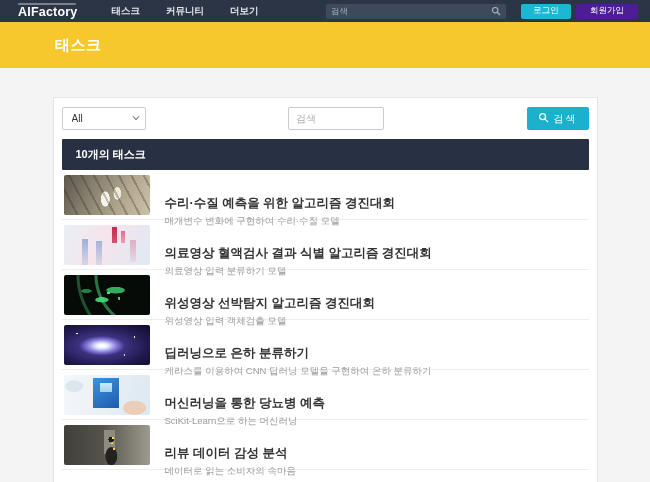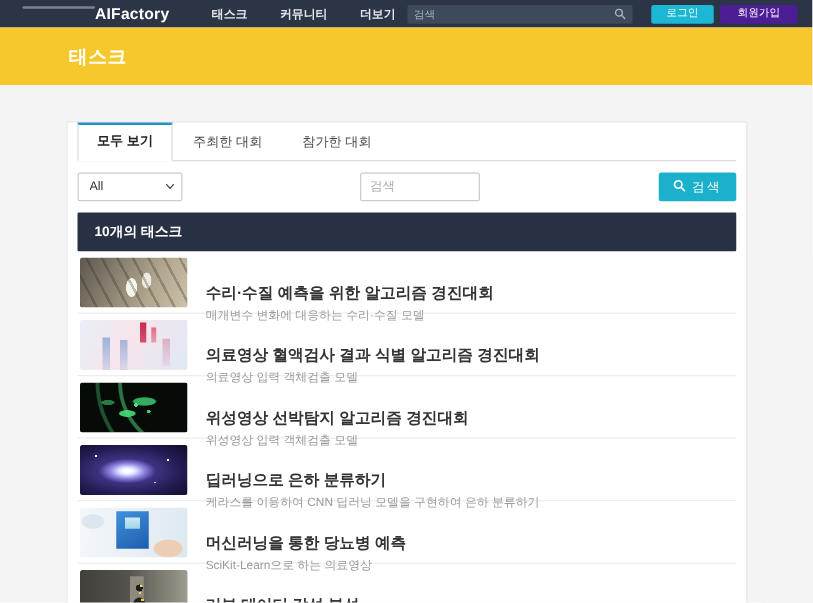--- a/index.html
+++ b/index.html
@@ -9,21 +9,21 @@
     background: #f4f4f5;
     position: relative;
   }
 
   
   .navbar {
     height: 22px; background: #2c3545;
     display: flex; align-items: center;
     padding: 0 12px 0 18px;
   }
-  .logo { display: flex; flex-direction: row; line-height: 1; cursor: pointer; }
+  .logo { display: flex; flex-direction: column; line-height: 1; cursor: pointer; }
   .logo-tagline { width: 58px; height: 2px; background: rgba(255,255,255,.38); margin-bottom: 1px; border-radius: 1px; }
   .logo-text { color: #fff; font-weight: bold; font-size: 12.5px; letter-spacing: .2px; }
   .nav-menu { display: flex; gap: 26px; margin-left: 34px; }
   .nav-item { color: #e3e7ec; font-size: 9.5px; font-weight: bold; text-decoration: none; cursor: pointer; }
   .nav-right { margin-left: auto; display: flex; align-items: center; gap: 5px; }
   .nav-search {
     width: 180px; height: 15px; background: #3d4a5c; border-radius: 2px;
     display: flex; align-items: center; padding: 0 5px; margin-right: 10px;
   }
   .nav-search input {
@@ -184,25 +184,20 @@
     <button class="btn btn-signup">회원가입</button>
   </div>
 </header>
 
 <div class="hero">
   <h1>태스크</h1>
 </div>
 
 <main class="card">
 
-  <div class="tabbar">
-    <div class="tab active">모두 보기</div>
-    <div class="tab">주최한 대회</div>
-    <div class="tab">참가한 대회</div>
-  </div>
 
   <div class="filter-row">
     <div class="select-wrap">
       <select>
         <option>All</option>
       </select>
       <span class="select-chevron">
         <svg width="8" height="8" viewBox="0 0 24 24">
             <path d="M4 8 L12 17 L20 8" fill="none" stroke="#444" stroke-width="3" stroke-linecap="round" stroke-linejoin="round"></path>
           </svg>
@@ -221,29 +216,29 @@
   </div>
 
   <div class="list-header">10개의 태스크</div>
 
   <div class="task-list">
 
     <div class="task-row">
       <div class="thumb th-water"></div>
       <div class="task-text">
         <div class="task-title">수리·수질 예측을 위한 알고리즘 경진대회</div>
-        <div class="task-subtitle">매개변수 변화에 대응하는 수리·수질 모델</div>
+        <div class="task-subtitle">매개변수 변화에 구현하여 수리·수질 모델</div>
       </div>
     </div>
 
     <div class="task-row">
       <div class="thumb th-blood"></div>
       <div class="task-text">
         <div class="task-title">의료영상 혈액검사 결과 식별 알고리즘 경진대회</div>
-        <div class="task-subtitle">의료영상 입력 객체검출 모델</div>
+        <div class="task-subtitle">의료영상 입력 분류하기 모델</div>
       </div>
     </div>
 
     <div class="task-row">
       <div class="thumb th-radar"></div>
       <div class="task-text">
         <div class="task-title">위성영상 선박탐지 알고리즘 경진대회</div>
         <div class="task-subtitle">위성영상 입력 객체검출 모델</div>
       </div>
     </div>
@@ -253,21 +248,21 @@
       <div class="task-text">
         <div class="task-title">딥러닝으로 은하 분류하기</div>
         <div class="task-subtitle">케라스를 이용하여 CNN 딥러닝 모델을 구현하여 은하 분류하기</div>
       </div>
     </div>
 
     <div class="task-row">
       <div class="thumb th-glucose"></div>
       <div class="task-text">
         <div class="task-title">머신러닝을 통한 당뇨병 예측</div>
-        <div class="task-subtitle">SciKit-Learn으로 하는 의료영상</div>
+        <div class="task-subtitle">SciKit-Learn으로 하는 머신러닝</div>
       </div>
     </div>
 
     <div class="task-row">
       <div class="thumb th-review"></div>
       <div class="task-text">
         <div class="task-title">리뷰 데이터 감성 분석</div>
         <div class="task-subtitle">데이터로 읽는 소비자의 속마음</div>
       </div>
     </div>

